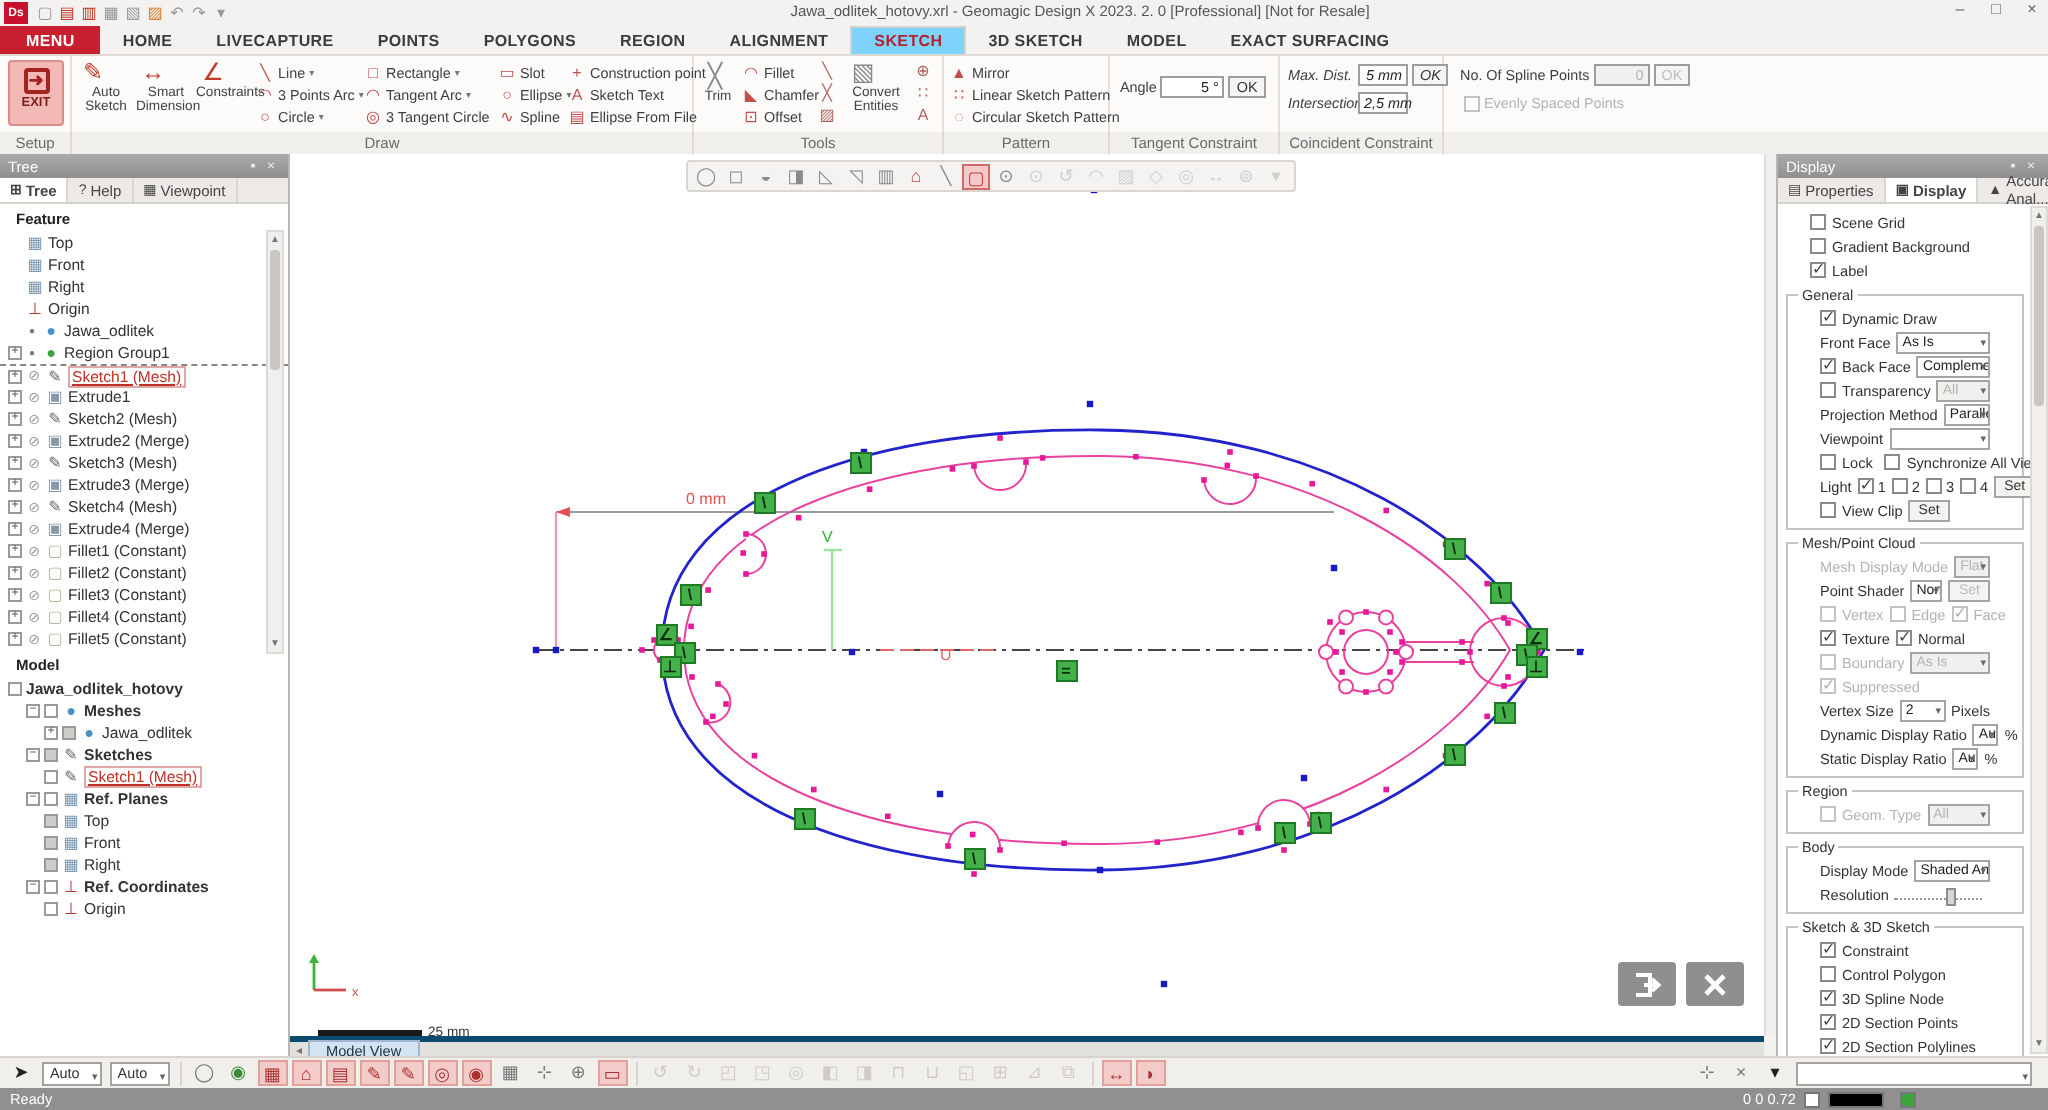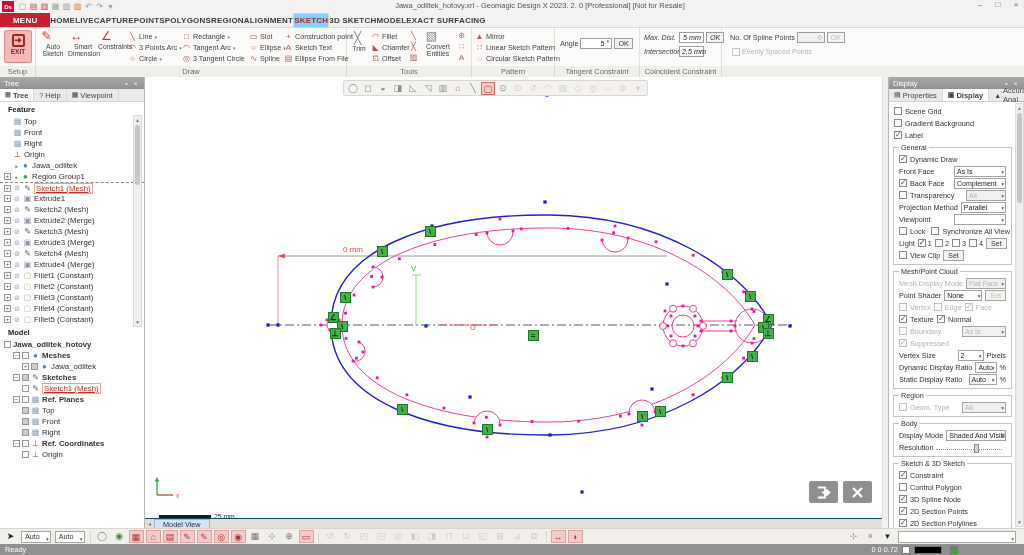--- a/index.html
+++ b/index.html
@@ -11,21 +11,21 @@
   #titlebar { position:absolute; left:0; top:0; width:1024px; height:13px; background:#f4f2f0; display:flex; align-items:center; }
   #logo { width:12px; height:11px; background:#c8102e; color:#fff; font-size:6px; font-weight:bold; display:flex; align-items:center; justify-content:center; margin:0 3px 0 2px; }
   .qa-icon { width:11px; height:11px; font-size:8px; line-height:11px; text-align:center; color:#9a9astroke; color:#999; cursor:default; }
   .qa-icon.red { color:#c0392b; } .qa-icon.orange { color:#d97b29; }
   #title-text { position:absolute; left:330px; top:1px; width:420px; font-size:7.5px; color:#555; text-align:center; white-space:nowrap; }
   #winbtns { position:absolute; right:2px; top:0; display:flex; gap:6px; }
   #winbtns span { font-size:8px; color:#666; width:12px; text-align:center; }
 
   
   #menubar { position:absolute; left:0; top:13px; width:1024px; height:15px; background:#f4f2f0; border-bottom:1px solid #dcd9d5; display:flex; align-items:stretch; }
-  .mtab { padding:0 0; font-size:8px; font-weight:bold; color:#3c3c3c; display:flex; align-items:center; letter-spacing:.2px; }
+  .mtab { padding:0 11px; font-size:8px; font-weight:bold; color:#3c3c3c; display:flex; align-items:center; letter-spacing:.2px; }
   .mtab.menu-red { background:#c8202f; color:#fff; padding:0 13px; }
   .mtab.active { background:#7dd3fc; color:#b02330; border:1px solid #d4d1cd; border-bottom:none; }
 
   
   #ribbon { position:absolute; left:0; top:28px; width:1024px; height:38px; background:#fcfbfa; }
   .rgroup { position:absolute; top:0; height:38px; border-right:1px solid #e4e1dd; }
   #groupbar { position:absolute; left:0; top:66px; width:1024px; height:24px; background:#f1efec; border-bottom:1px solid #d8d5d1; }
   .glabel { position:absolute; top:0; height:11px; line-height:11px; text-align:center; font-size:7.5px; color:#6b6b6b; border-right:1px solid #ddd9d5; }
   
   #exit-btn { position:absolute; left:4px; top:2px; width:28px; height:33px; background:#f2b9b6; border:1px solid #d98e8a; border-radius:2px; text-align:center; }
@@ -74,37 +74,37 @@
   .ti { width:9px; text-align:center; font-size:8px; flex:none; }
   .ti-plane { color:#7d9bb5; } .ti-axes { color:#b03a3a; } .ti-mesh { color:#4a90c4; }
   .ti-region { color:#3aa53a; } .ti-sketch { color:#666; } .ti-extrude { color:#8b97a6; } .ti-fillet { color:#b9b29a; }
 
   .vscroll { position:absolute; width:9px; background:#f0efed; border:1px solid #dddad6; }
   .vscroll .arr { position:absolute; left:0; width:7px; height:8px; font-size:5px; color:#777; text-align:center; line-height:8px; }
   .vscroll .thumb { position:absolute; left:1px; width:5px; background:#c9c6c2; border-radius:2px; }
 
   
   #rp-content { position:absolute; left:0; top:25px; width:127px; bottom:0; overflow:hidden; }
-  .prow { height:12px; display:flex; align-items:center; gap:3px; padding:0 5px; font-size:7.3px; color:#333; white-space:nowrap; }
+  .prow { height:12px; display:flex; align-items:center; gap:3px; padding:0 16px; font-size:7.3px; color:#333; white-space:nowrap; }
   .plab { flex:none; } .flex1 { flex:1; }
   .grp { border:1px solid #c6c3c0; margin:6px 4px 2px 4px; position:relative; padding:5px 0 3px; }
   .grp .legend { position:absolute; top:-5px; left:5px; background:#fff; padding:0 2px; font-size:7.2px; color:#333; }
   .sel { position:relative; background:#fff; border:1px solid #a6a4a1; height:11px; font-size:7px; line-height:9px; padding:0 9px 0 2px; color:#222; overflow:hidden; }
   .sel:after { content:"▾"; position:absolute; right:1px; top:1px; font-size:5.5px; color:#666; }
   .sel.dis { background:#f1f0ee; color:#b5b3b0; }
   .setbtn { border:1px solid #a6a4a1; background:#f4f3f1; font-size:7px; height:11px; line-height:9px; padding:0 4px; color:#333; }
   .setbtn.dis { color:#bdbbb8; }
   .slider { position:relative; flex:1; height:10px; margin-right:4px; }
   .slider .track { position:absolute; left:0; right:0; top:7px; border-top:1px dotted #999; }
   .slider .sthumb { position:absolute; top:2px; left:58%; width:5px; height:9px; background:#d8d6d3; border:1px solid #8f8d8a; }
 
   
   #canvas { position:absolute; left:145px; top:77px; width:737px; height:441px; background:#fff; }
   #canvas-vscroll { position:absolute; left:882px; top:77px; width:6px; height:441px; background:#f1f0ee; border-left:1px solid #ddd; }
-  #viewtabs { position:absolute; left:145px; top:518px; width:737px; height:10px; background:#e2e0dd; border-top:1px solid #0c4a6e; display:flex; align-items:center; }
+  #viewtabs { position:absolute; left:145px; top:518px; width:737px; height:10px; background:#e2e0dd; border-top:3px solid #0c4a6e; display:flex; align-items:center; }
   #viewtabs .arr { font-size:6px; color:#777; padding:0 3px; }
   #modelview-tab { height:10px; background:#d4e3f2; border:1px solid #9fb6cc; border-bottom:none; font-size:7.3px; color:#234; padding:0 8px; line-height:9px; }
 
   #view-toolbar { position:absolute; left:198px; top:3px; height:16px; background:#f4f3f1; border:1px solid #d9d6d2; border-radius:2px; display:flex; align-items:center; padding:0 2px; gap:1px; }
   .vic { width:14px; height:13px; font-size:9px; line-height:13px; text-align:center; color:#8a8a8a; position:relative; }
   .vic.red { color:#c0504d; }
   .vic.active { background:#f6caca; border:1px solid #d06a66; color:#c03a35; }
   .vic.vdis { color:#d2d0cd; }
 
   .badge { position:absolute; width:11px; height:11px; background:#44b04a; border:1px solid #1e7a24; color:#0a2d0c; font-size:8px; line-height:10px; text-align:center; font-weight:bold; }

